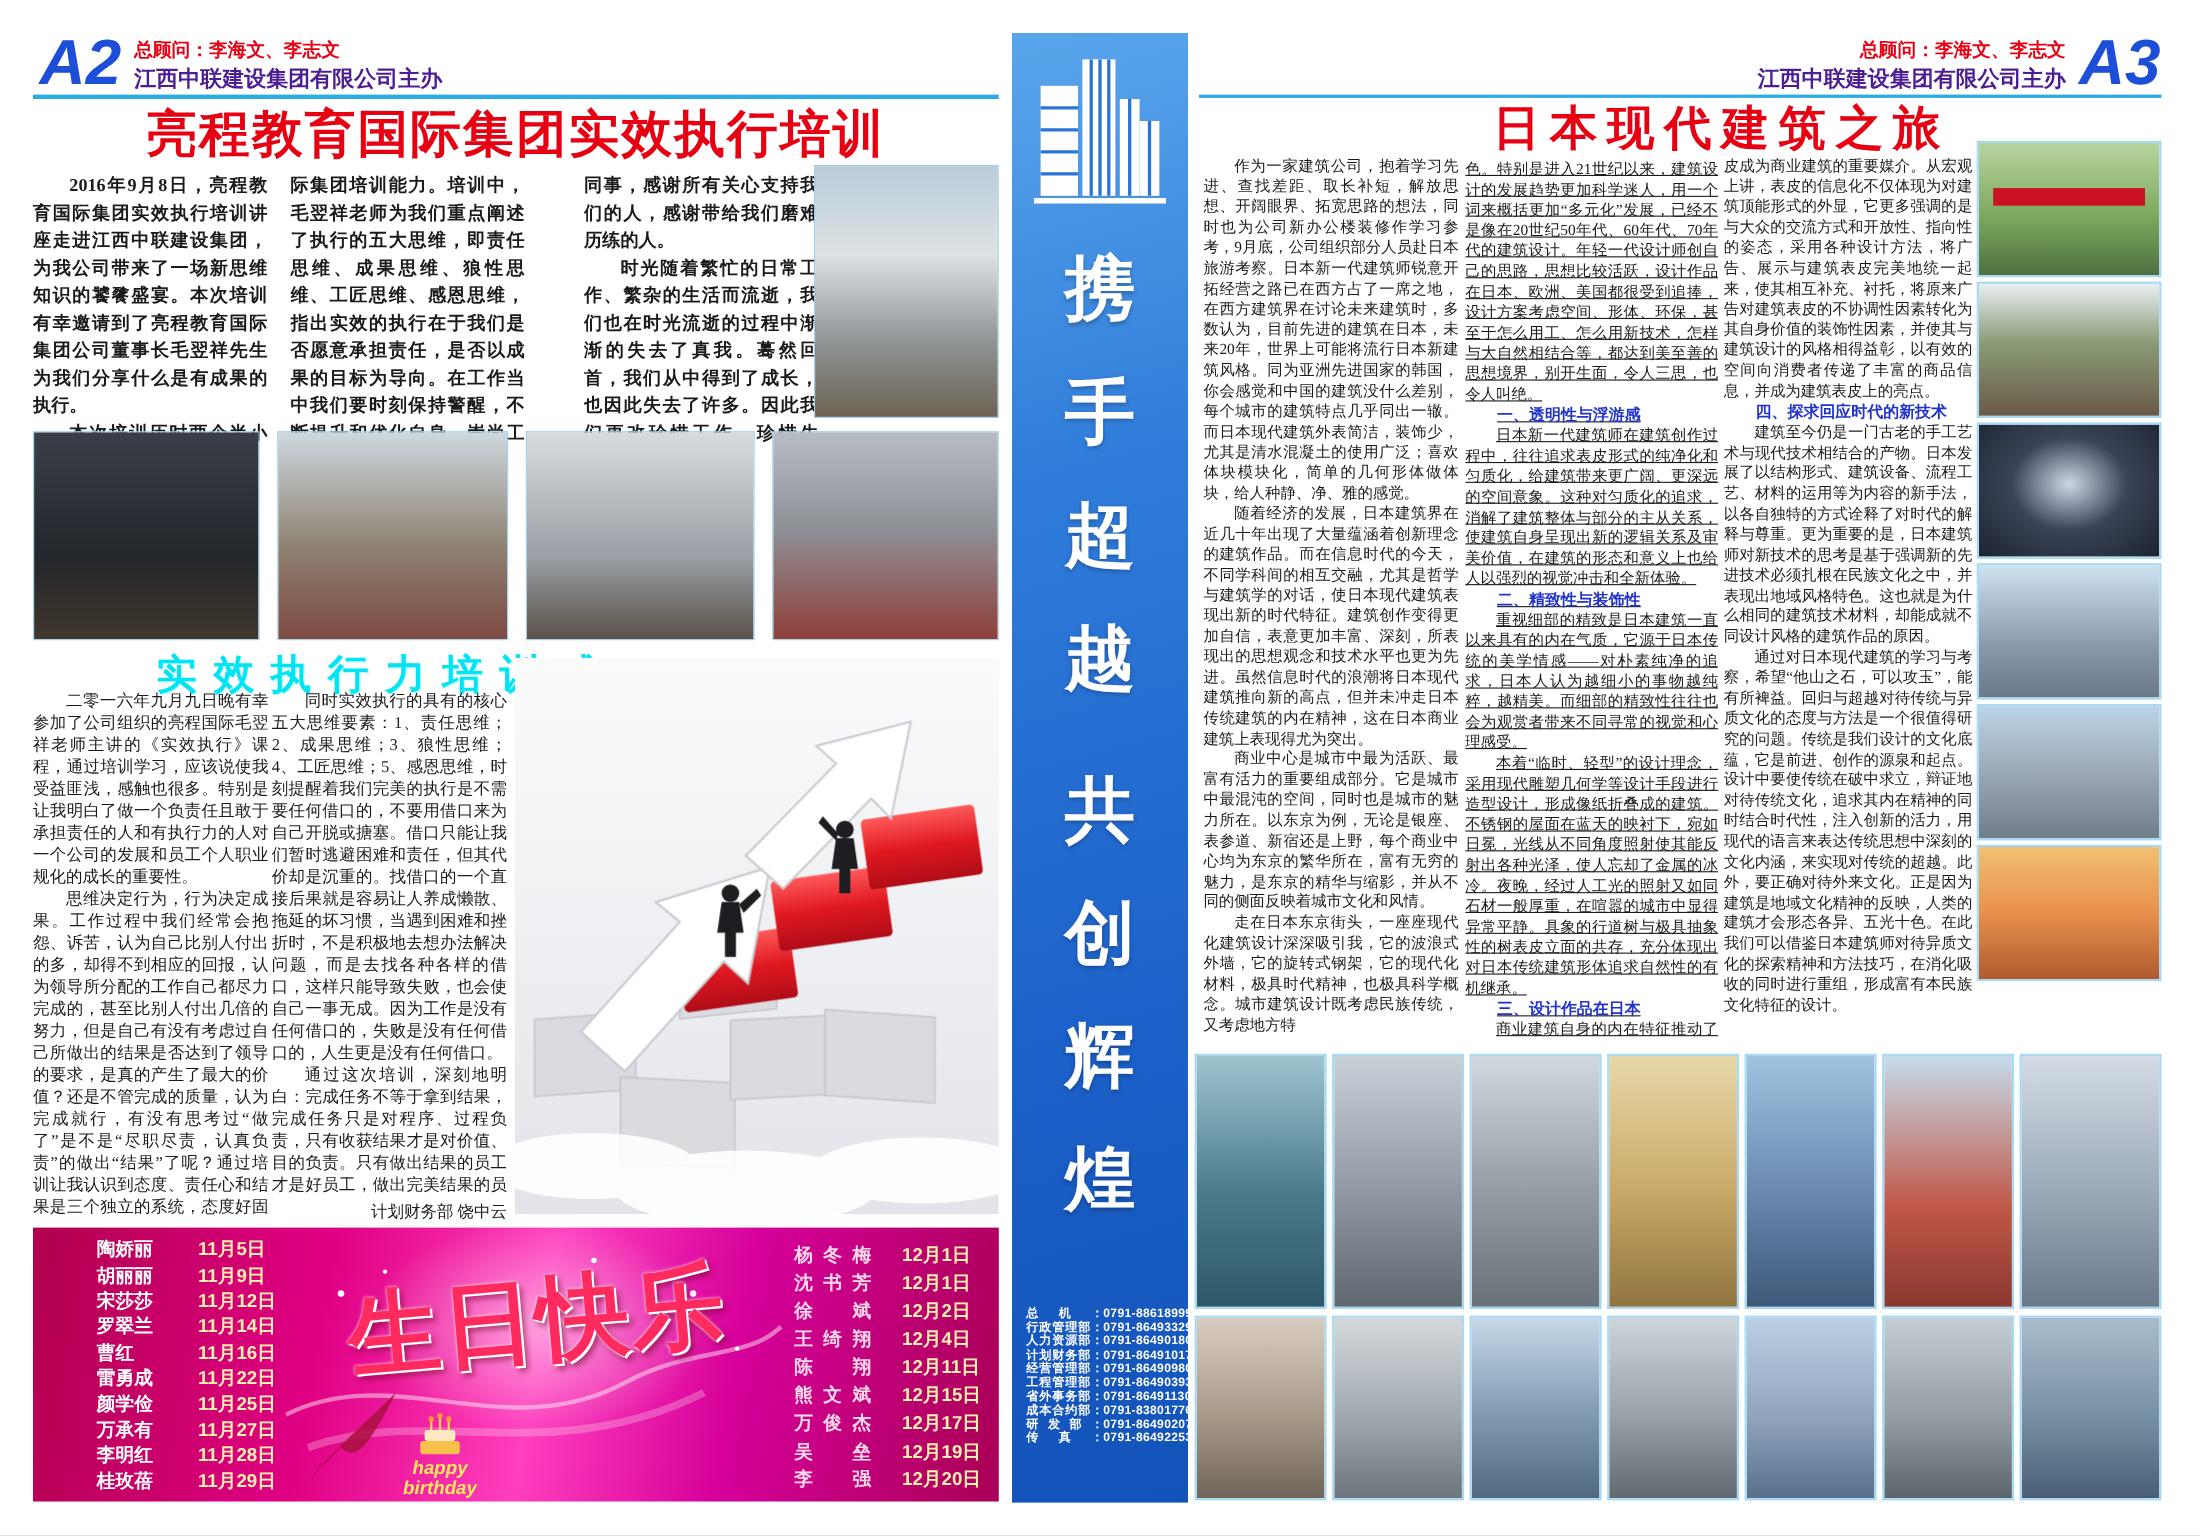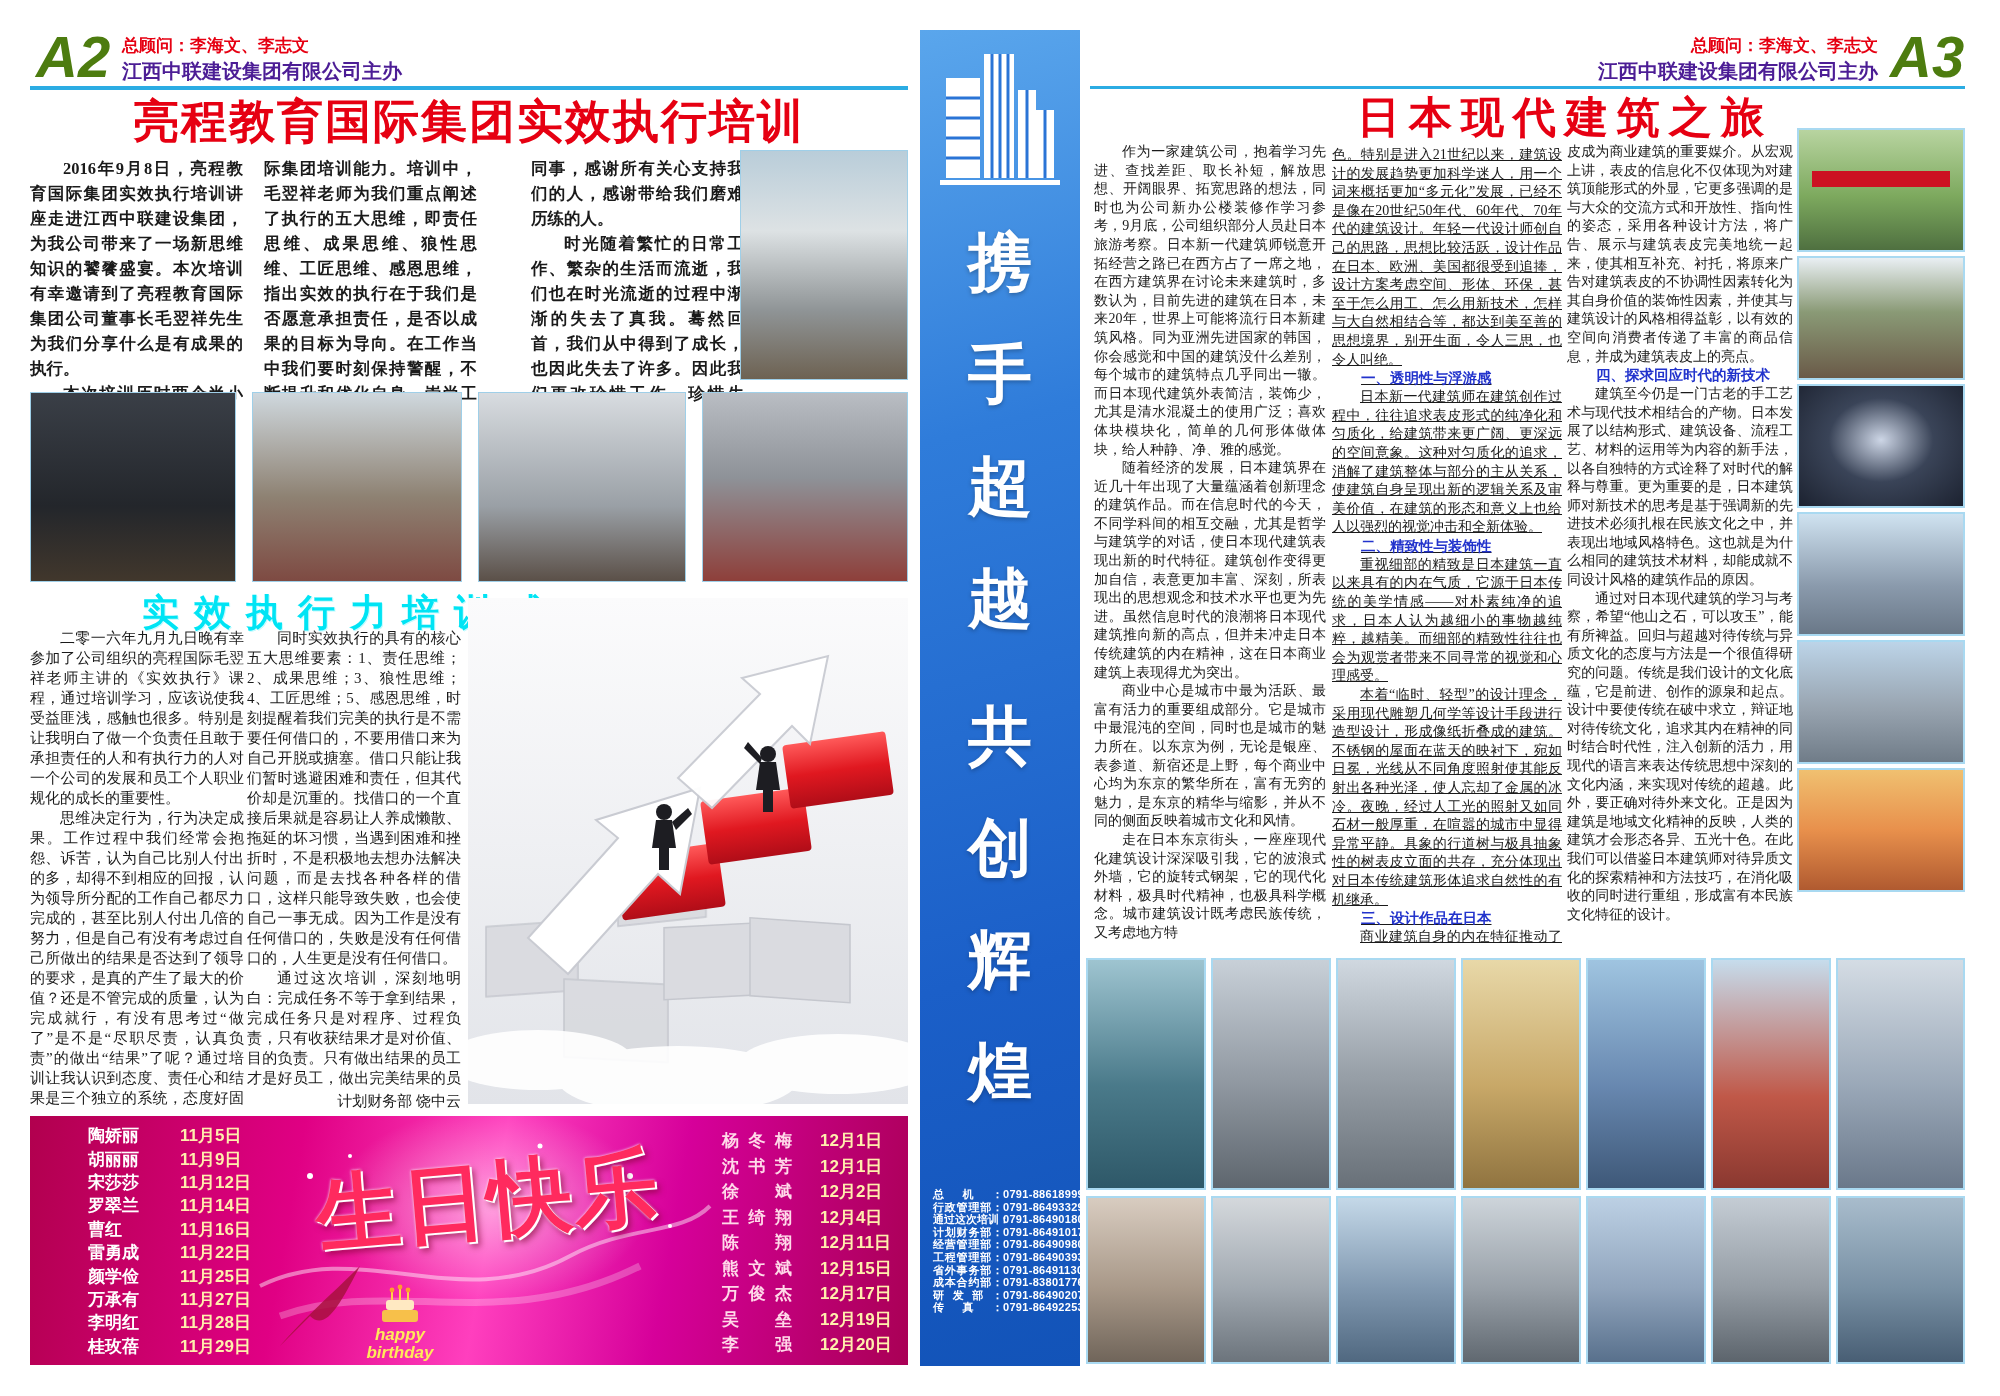--- a/index.html
+++ b/index.html
@@ -2,21 +2,21 @@
 <html><head>
 <meta charset="utf-8">
 <style>
   html,body{margin:0;padding:0;background:#e8e8e8;}
   .sheet{position:relative;width:2000px;height:1396px;background:#ffffff;margin:0 auto;
          font-family:"Liberation Serif","DejaVu Serif",serif;color:#1a1a1a;overflow:hidden;
          box-shadow:0 0 0 1px #b8b8b8;}
   .abs{position:absolute;}
   
   .pg-label{font-family:"Liberation Sans",sans-serif;font-weight:bold;font-style:italic;
-            font-size:58px;color:#4d7c0f;line-height:1;}
+            font-size:58px;color:#1d4ed8;line-height:1;}
   .advisor{font-family:"Liberation Sans",sans-serif;font-weight:bold;font-size:17px;color:#e60012;}
   .publisher{font-family:"Liberation Sans",sans-serif;font-weight:bold;font-size:20px;color:#4c1d95;}
   .rule{background:#2bace3;height:4px;}
   .headline{font-family:"Liberation Sans",sans-serif;font-weight:900;font-size:46px;
             color:#e60012;text-align:center;letter-spacing:2px;line-height:1.1;}
   .headline-jp{font-family:"Liberation Sans",sans-serif;font-weight:900;font-size:43px;
             color:#e60012;text-align:center;letter-spacing:9px;line-height:1.1;}
   .cyan-title{font-family:"Liberation Sans",sans-serif;font-weight:900;font-size:37px;
             color:#00e4f4;text-align:center;letter-spacing:15px;
             text-shadow:0 0 2px rgba(255,255,255,.9),1px 1px 0 #b8fbff;}
@@ -301,21 +301,21 @@
       <span>超</span>
       <span>越</span>
       <span>共</span>
       <span>创</span>
       <span>辉</span>
       <span>煌</span>
     </div>
     <div class="abs contacts" style="left:13px;top:1158px;width:140px;">
       <div class="row"><span class="lbl">总机</span><span class="num">0791-88618999</span></div>
       <div class="row"><span class="lbl">行政管理部</span><span class="num">0791-86493329</span></div>
-      <div class="row"><span class="lbl">通过这次培训</span><span class="num">0791-86490180</span></div>
+      <div class="row"><span class="lbl">人力资源部</span><span class="num">0791-86490180</span></div>
       <div class="row"><span class="lbl">计划财务部</span><span class="num">0791-86491017</span></div>
       <div class="row"><span class="lbl">经营管理部</span><span class="num">0791-86490980</span></div>
       <div class="row"><span class="lbl">工程管理部</span><span class="num">0791-86490393</span></div>
       <div class="row"><span class="lbl">省外事务部</span><span class="num">0791-86491130</span></div>
       <div class="row"><span class="lbl">成本合约部</span><span class="num">0791-83801776</span></div>
       <div class="row"><span class="lbl">研发部</span><span class="num">0791-86490207</span></div>
       <div class="row"><span class="lbl">传真</span><span class="num">0791-86492253</span></div>
     </div>
   </aside>
 

